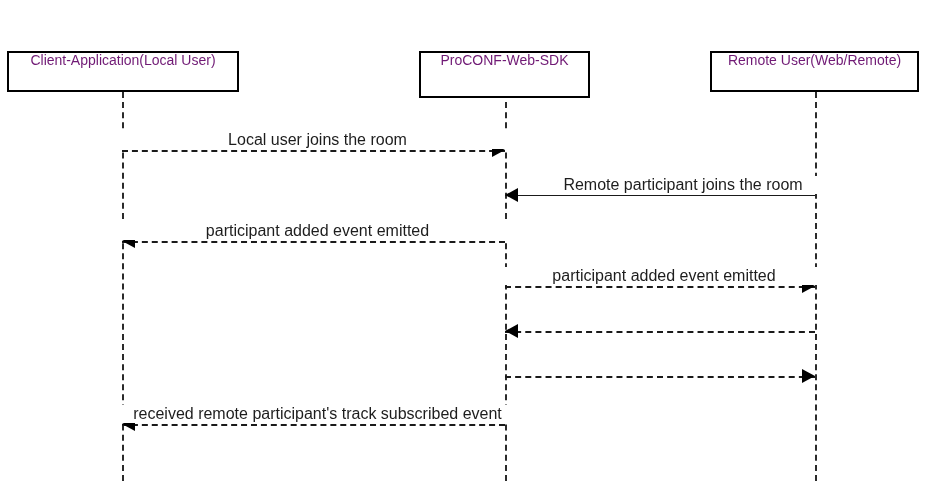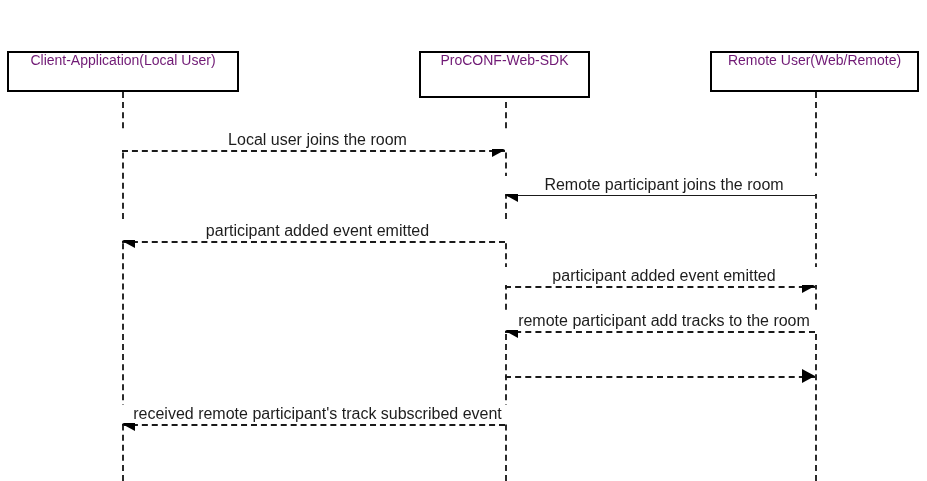--- a/index.html
+++ b/index.html
@@ -108,33 +108,32 @@
   <div class="actor-box" style="left:710px; top:51px; width:209px; height:41px;">
     <span class="actor-label">Remote User(Web/Remote)</span>
   </div>
 
   <div class="msg-line dashed" style="left:122px; top:150px; width:383px;"></div>
   <div class="arrowhead right" style="left:492px; top:143px;"></div>
   <div class="msg-label" style="left:122px; top:131px; width:383px;">Local user joins the room</div>
 
   <div class="msg-line solid" style="left:505px; top:195px; width:310px;"></div>
   <div class="arrowhead left" style="left:505px; top:188px;"></div>
-  <div class="msg-label" style="left:505px; top:176px; width:310px;">Remote participant joins the room</div>
+  <div class="msg-label" style="left:524px; top:176px; width:310px;">Remote participant joins the room</div>
 
   <div class="msg-line dashed" style="left:122px; top:241px; width:383px;"></div>
   <div class="arrowhead left" style="left:122px; top:234px;"></div>
   <div class="msg-label" style="left:122px; top:222px; width:383px;">participant added event emitted</div>
 
   <div class="msg-line dashed" style="left:505px; top:286px; width:310px;"></div>
   <div class="arrowhead right" style="left:802px; top:279px;"></div>
   <div class="msg-label" style="left:505px; top:267px; width:310px;">participant added event emitted</div>
 
   <div class="msg-line dashed" style="left:505px; top:331px; width:310px;"></div>
   <div class="arrowhead left" style="left:505px; top:324px;"></div>
-  <div class="msg-label" style="left:505px; top:312px; width:310px;">remote participant add tracks to the room</div>
 
   <div class="msg-line dashed" style="left:505px; top:376px; width:310px;"></div>
   <div class="arrowhead right" style="left:802px; top:369px;"></div>
 
   <div class="msg-line dashed" style="left:122px; top:424px; width:383px;"></div>
   <div class="arrowhead left" style="left:122px; top:417px;"></div>
   <div class="msg-label" style="left:122px; top:405px; width:383px;">received remote participant's track subscribed event</div>
 
 </div>
 

